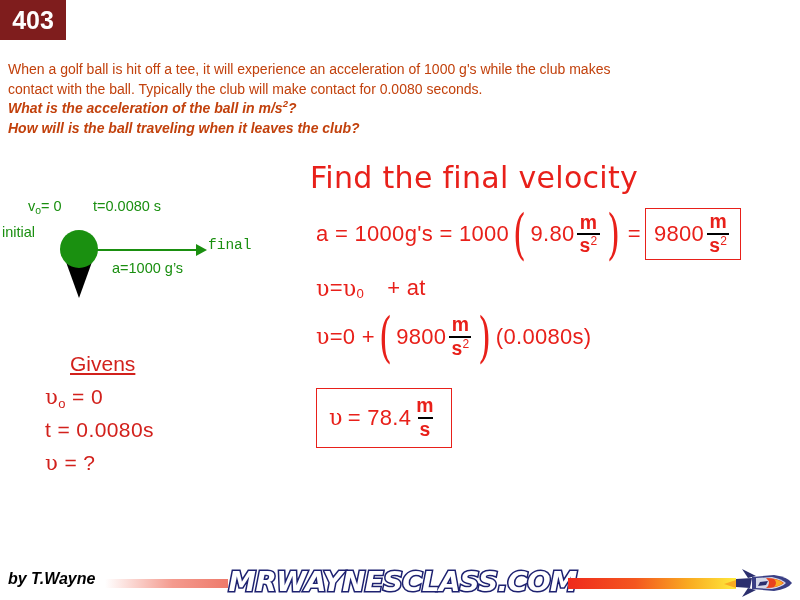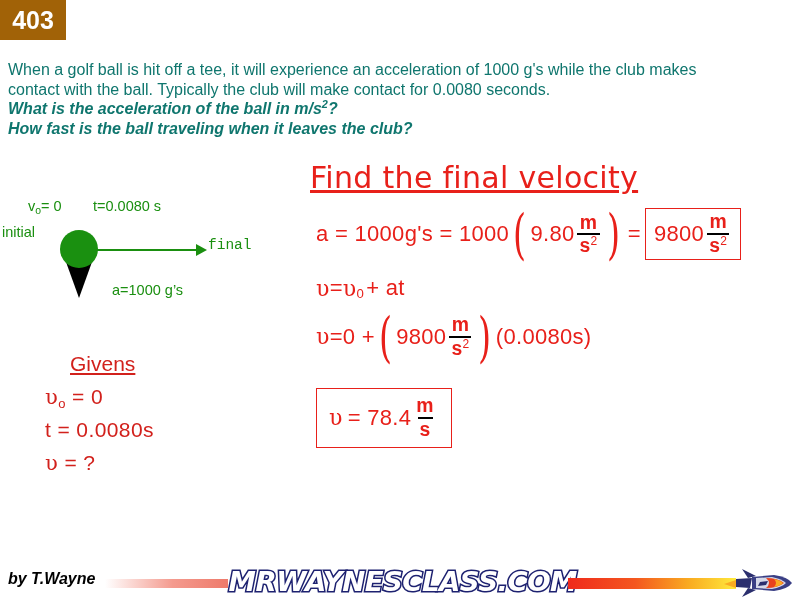--- a/index.html
+++ b/index.html
@@ -15,37 +15,37 @@
     position: relative;
   }
 
   
   #slide-badge {
     position: absolute;
     left: 0px;
     top: 0px;
     width: 66px;
     height: 40px;
-    background: #a16207;
+    background: #7f1d1d;
     color: #ffffff;
     font-size: 25px;
     font-weight: bold;
     line-height: 40px;
     text-align: center;
     letter-spacing: 0px;
   }
 
   
   #statement {
     position: absolute;
     left: 8px;
     top: 60px;
     width: 784px;
-    color: #0f766e;
-    font-size: 16px;
+    color: #c2410c;
+    font-size: 14px;
     line-height: 19.5px;
   }
   #statement .para {
     font-weight: normal;
   }
   #statement .q {
     font-weight: bold;
     font-style: italic;
     white-space: nowrap;
   }
@@ -67,21 +67,21 @@
   }
   #diagram .lbl {
     position: absolute;
     white-space: nowrap;
     font-weight: normal;
   }
   #lbl-v0      { left: 28px;  top: 2px;  }
   #lbl-t       { left: 93px;  top: 2px;  }
   #lbl-initial { left: 2px;   top: 28px; }
   #lbl-final   { left: 208px; top: 41px; font-family: Liberation Mono, monospace; }
-  #lbl-a       { left: 112px; top: 86px; }
+  #lbl-a       { left: 112px; top: 64px; }
   #diagram sub {
     font-size: 0.72em;
     vertical-align: baseline;
     position: relative;
     top: 3px;
   }
   #ball {
     position: absolute;
     left: 60px;
     top: 230px;
@@ -156,21 +156,20 @@
     top: 160px;
     width: 500px;
     color: #e8201a;
   }
   #work-title {
     position: absolute;
     left: 10px;
     top: 0px;
     font-size: 30px;
     font-family: "DejaVu Sans", sans-serif;
-    text-decoration: underline;
     white-space: nowrap;
     letter-spacing: 0.3px;
   }
 
   .eqrow {
     position: absolute;
     display: flex;
     align-items: center;
     white-space: nowrap;
     font-size: 22px;
@@ -305,21 +304,21 @@
 </style>
 </head>
 <body>
 
 <div id="slide-badge">403</div>
 
 <div id="statement">
   <div class="para">When a golf ball is hit off a tee, it will experience an acceleration of 1000 g's while the club makes</div>
   <div class="para">contact with the ball. Typically the club will make contact for 0.0080 seconds.</div>
   <div class="q"><span>What is the acceleration of the ball in m/s</span><sup>2</sup><span>?</span></div>
-  <div class="q">How fast is the ball traveling when it leaves the club?</div>
+  <div class="q">How will is the ball traveling when it leaves the club?</div>
 </div>
 
 <div id="diagram">
   <div class="lbl" id="lbl-v0"><span>v</span><sub>o</sub><span>= 0</span></div>
   <div class="lbl" id="lbl-t">t=0.0080 s</div>
   <div class="lbl" id="lbl-initial">initial</div>
   <div class="lbl" id="lbl-final">final</div>
   <div class="lbl" id="lbl-a">a=1000 g’s</div>
 </div>
 <div id="tee"></div>
@@ -355,21 +354,21 @@
         <span class="den"><span>s</span><sup>2</sup></span>
       </span>
     </span>
   </div>
 
   <div class="eqrow" id="eq-kinem">
     <span class="vsym">υ</span>
     <span>=</span>
     <span class="vsym">υ</span>
       <sub>0</sub>
-    <span style="margin-left:2px;">+ at</span>
+    <span style="margin-left:23px;">+ at</span>
   </div>
 
   <div class="eqrow" id="eq-subst">
     <span class="vsym">υ</span>
     <span>=0 +</span>
     <span class="bigparen">(</span>
     <span>9800</span>
     <span class="frac">
       <span class="num">m</span>
       <span class="den"><span>s</span><sup>2</sup></span>

